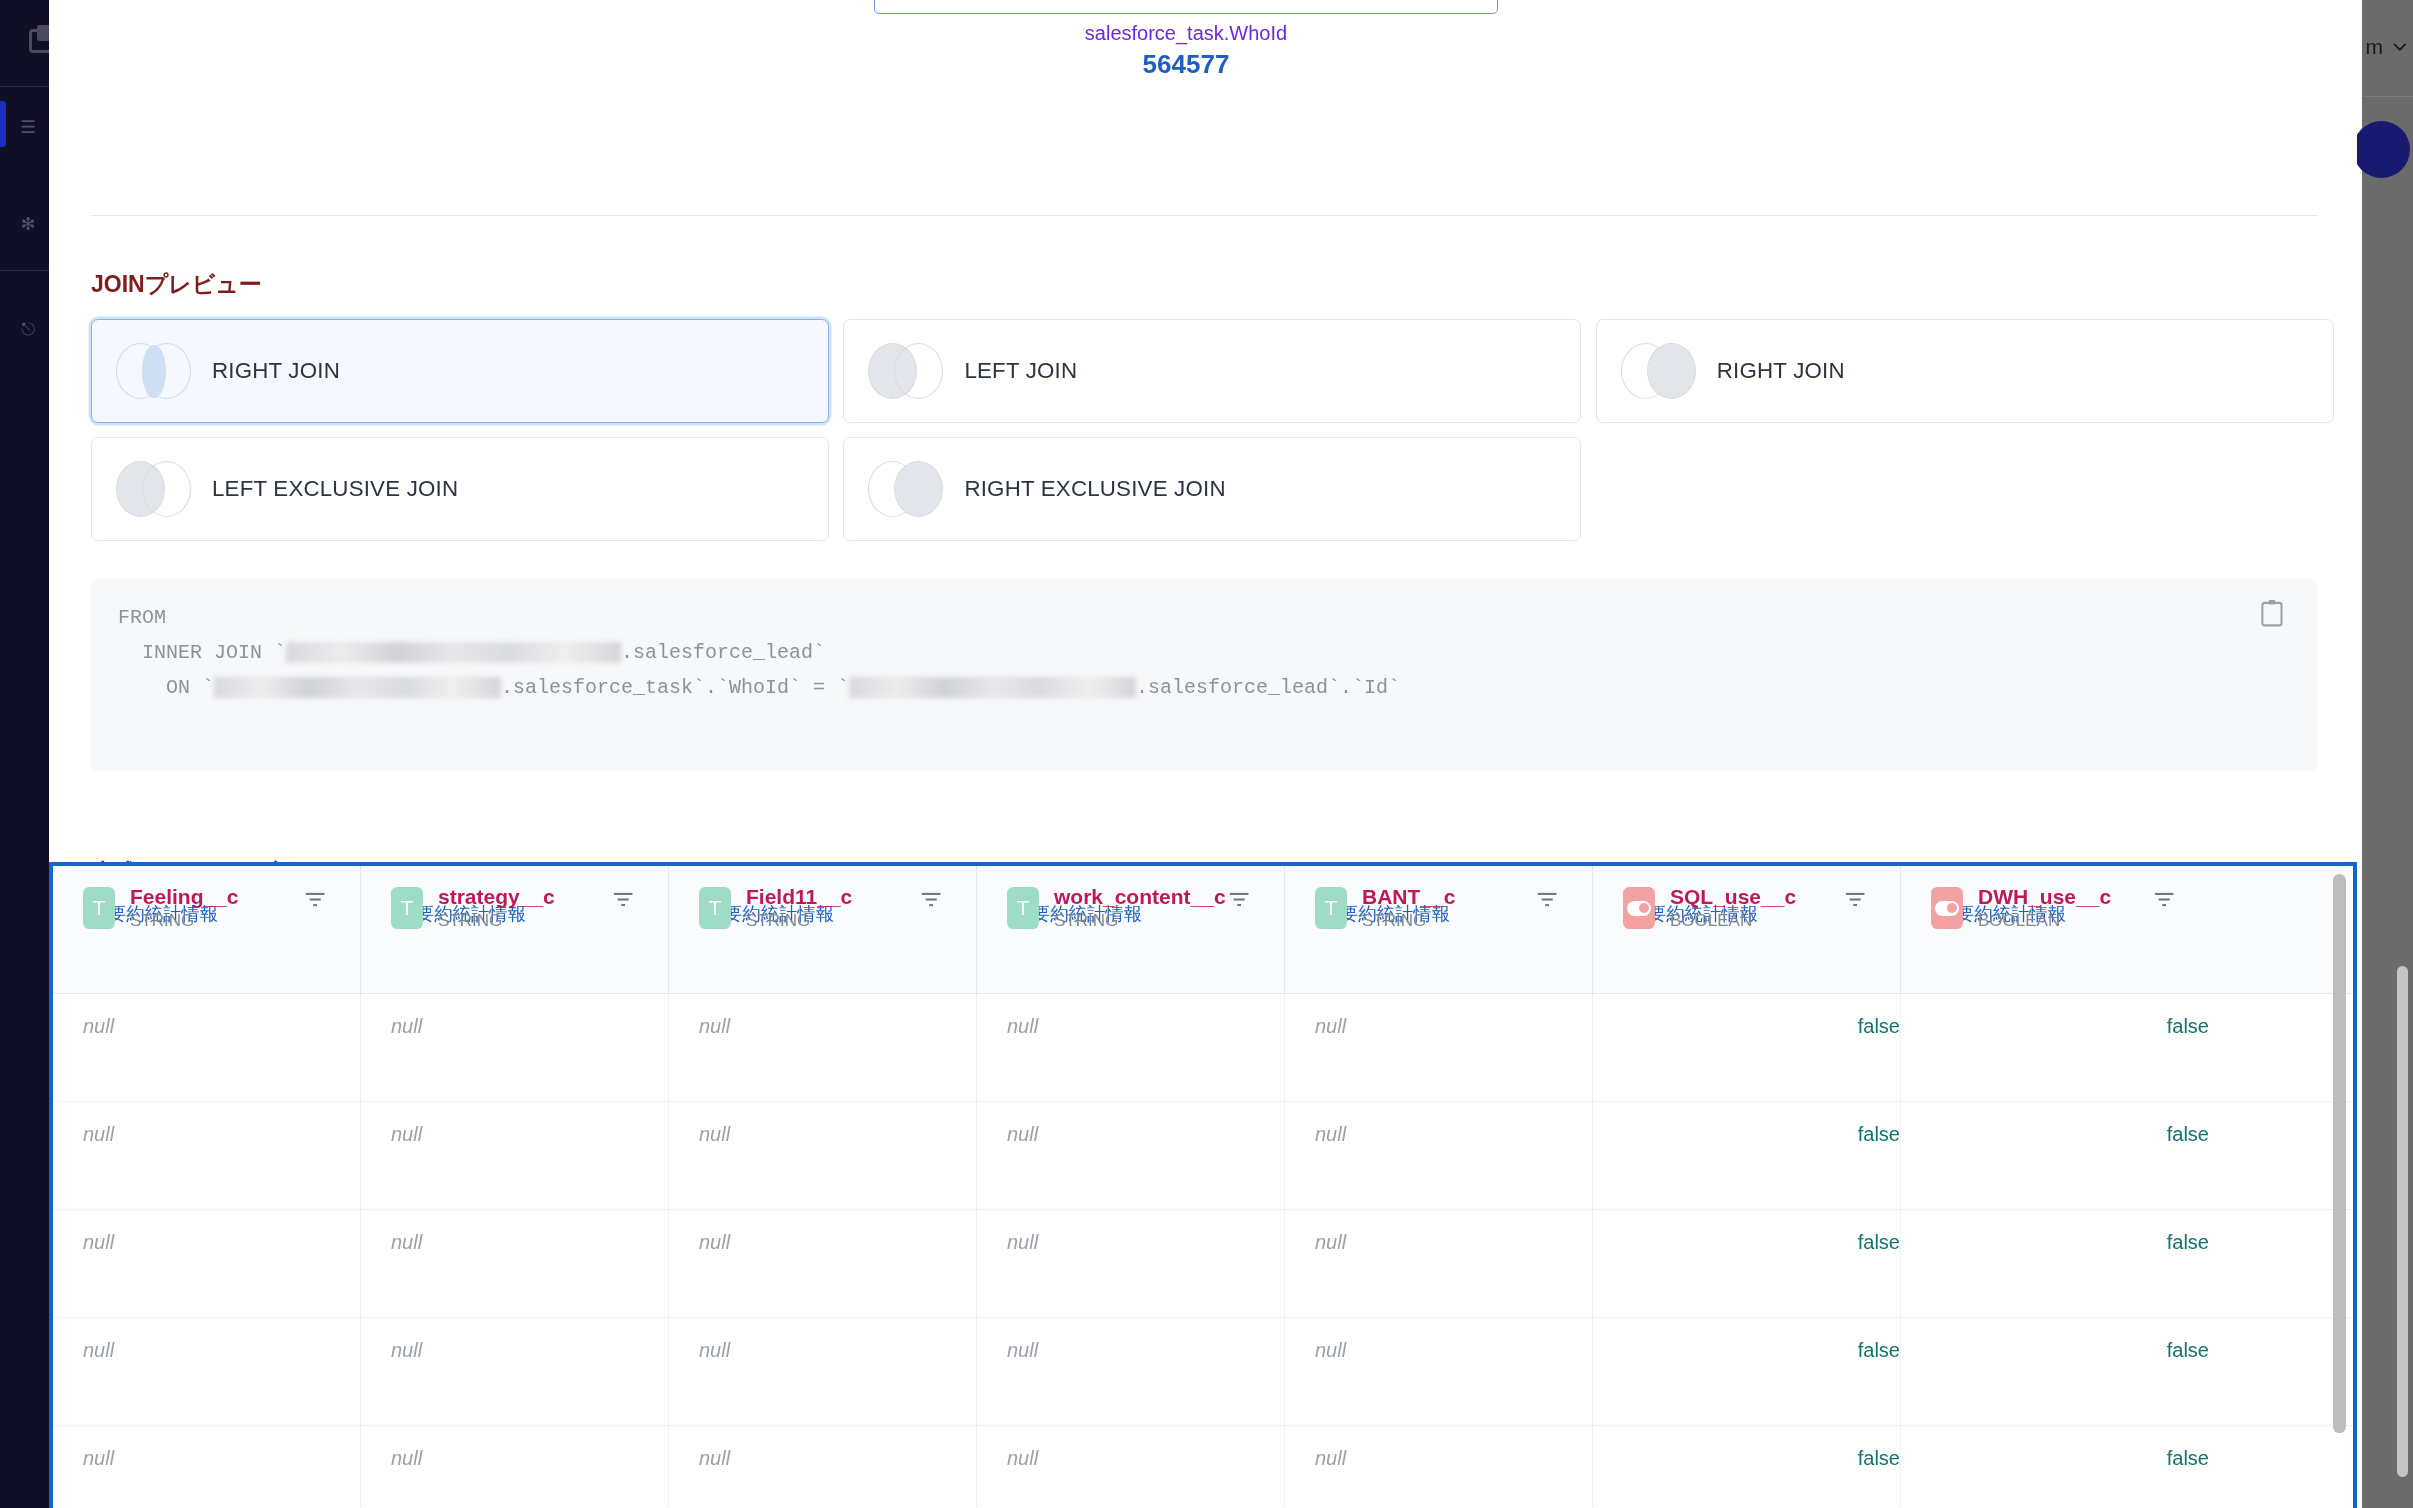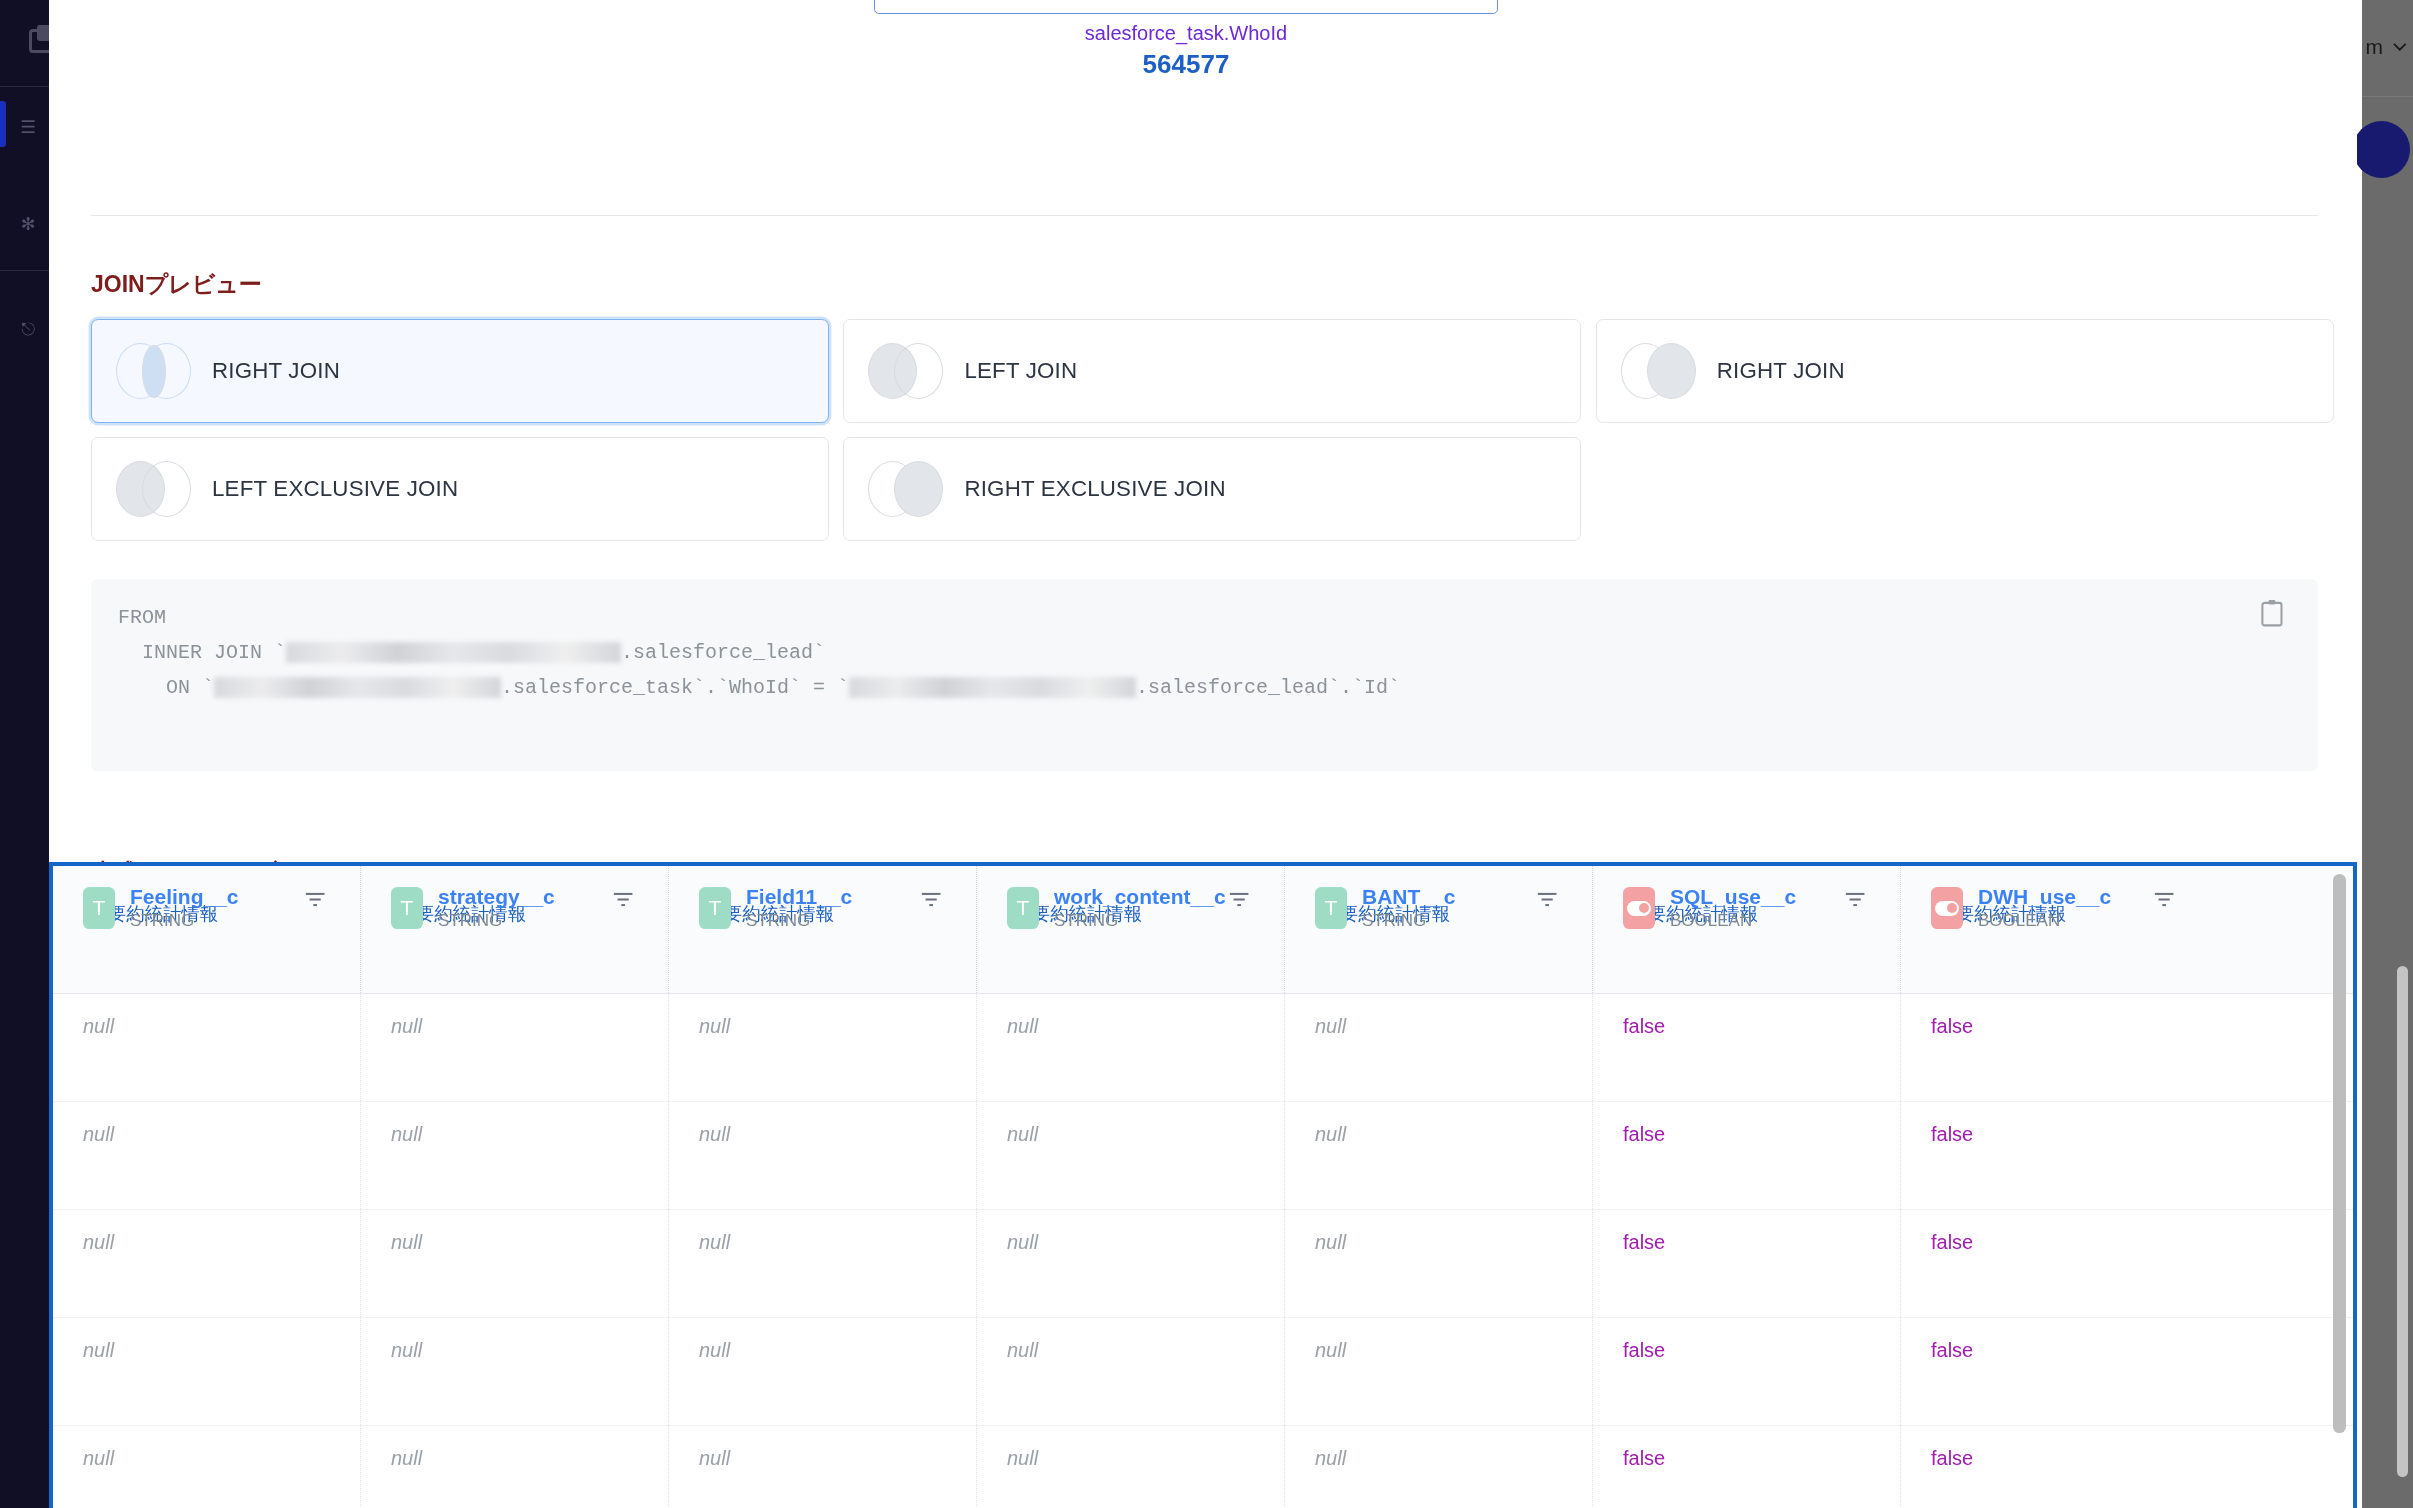--- a/index.html
+++ b/index.html
@@ -185,21 +185,21 @@
   .type-badge.bool   { background: #f4a1a4; }
   .type-badge .t-glyph { color: #ffffff; font-size: 21px; font-weight: 400; }
   .type-badge .sw {
     width: 24px; height: 15px; border-radius: 8px; background: #ffffff;
     position: relative;
   }
   .type-badge .sw::after {
     content: ""; position: absolute; right: 1.6px; top: 2.4px;
     width: 10.4px; height: 10.4px; border-radius: 50%; background: #f4a1a4;
   }
-  .col-name { font-size: 21px; font-weight: 700; color: #3b82f6; }
+  .col-name { font-size: 21px; font-weight: 700; color: #be185d; }
   .col-type { font-size: 17px; color: #7f8892; margin-left: 45px; margin-top: 1.6px; }
   .filter-icon {
     position: absolute; right: 34px; top: 24px; width: 22.3px; height: 19px;
   }
   .stats-link {
     display: flex; align-items: center; gap: 8px;
     margin-top: 17.6px; color: #1b5fc1; font-size: 18.4px; cursor: pointer;
   }
   .bars { display: inline-flex; align-items: flex-end; gap: 2.4px; height: 17.6px; }
   .bars i { display: block; width: 4px; background: #1b5fc1; }
@@ -211,21 +211,21 @@
     display: flex; height: 108px;
     border-bottom: 0.8px solid #f0f1f3;
   }
   .td {
     width: 308px; flex: none; border-right: 0.8px dotted #e0e2e5;
     padding: 21px 0 0 30px;
     font-size: 20px;
   }
   .td:last-child { border-right: none; }
   .td.null  { color: #9aa1a9; font-style: italic; }
-  .td.bool  { color: #a21caf; }
+  .td.bool  { color: #0f766e; text-align: right; }
 
   .tbl-vscroll {
     position: absolute; right: 11.2px; top: 874px;
     width: 12.8px; height: 559px; border-radius: 6.4px; background: #bdbdbd;
   }
 </style>
 </head>
 <body>
 
 <div id="root">

